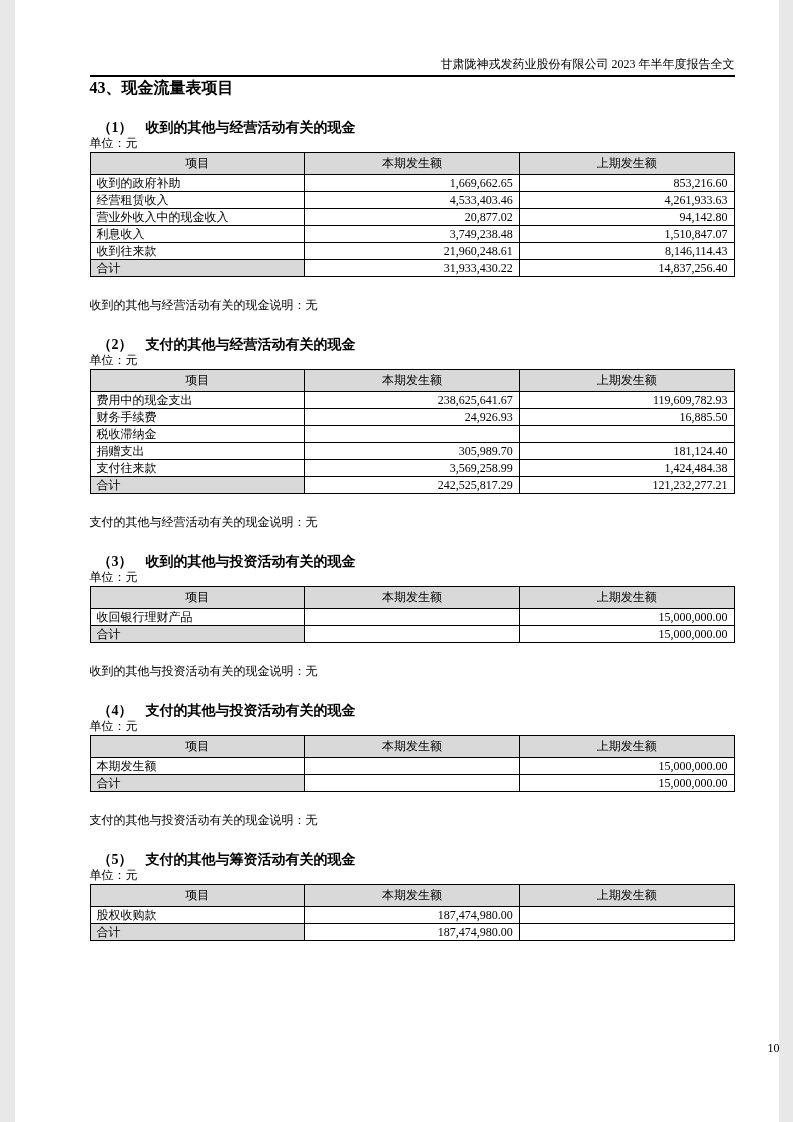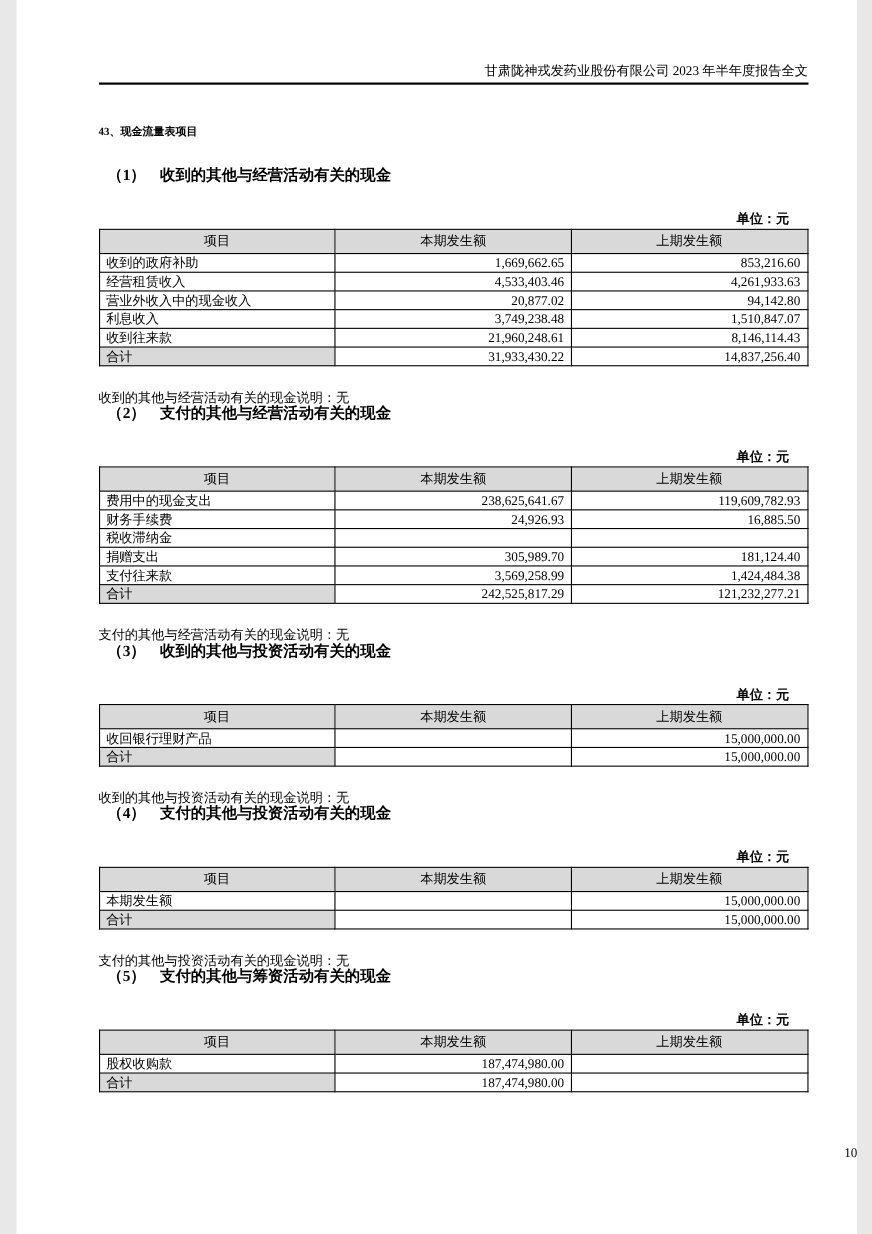--- a/index.html
+++ b/index.html
@@ -21,41 +21,40 @@
   }
   .doc-header {
     padding-top: 57px;
     padding-bottom: 3px;
     text-align: right;
     font-size: 12px;
     line-height: 15px;
     border-bottom: 2px solid #000;
   }
   .h1 {
-    margin-top: 36px;
-    font-size: 10px;
+    margin-top: 3px;
+    font-size: 16px;
     line-height: 16px;
     font-weight: bold;
   }
   .subsection .h2 {
+    margin-top: 24px;
     padding-left: 8px;
     font-size: 14px;
     line-height: 17px;
     font-weight: bold;
   }
   .subsection:first-child .h2 { margin-top: 23px; }
   .h2 .num { margin-right: 13px; }
   .unit {
-    margin-top: 23px;
     margin-bottom: 2px;
     font-size: 12px;
     line-height: 14px;
-    text-align: right;
+    text-align: left;
     padding-right: 17px;
-    font-weight: bold;
   }
   table.data-table {
     width: 100%;
     border-collapse: collapse;
     table-layout: fixed;
   }
   table.data-table th, table.data-table td {
     border: 1px solid #000;
     font-size: 12px;
     font-weight: normal;

